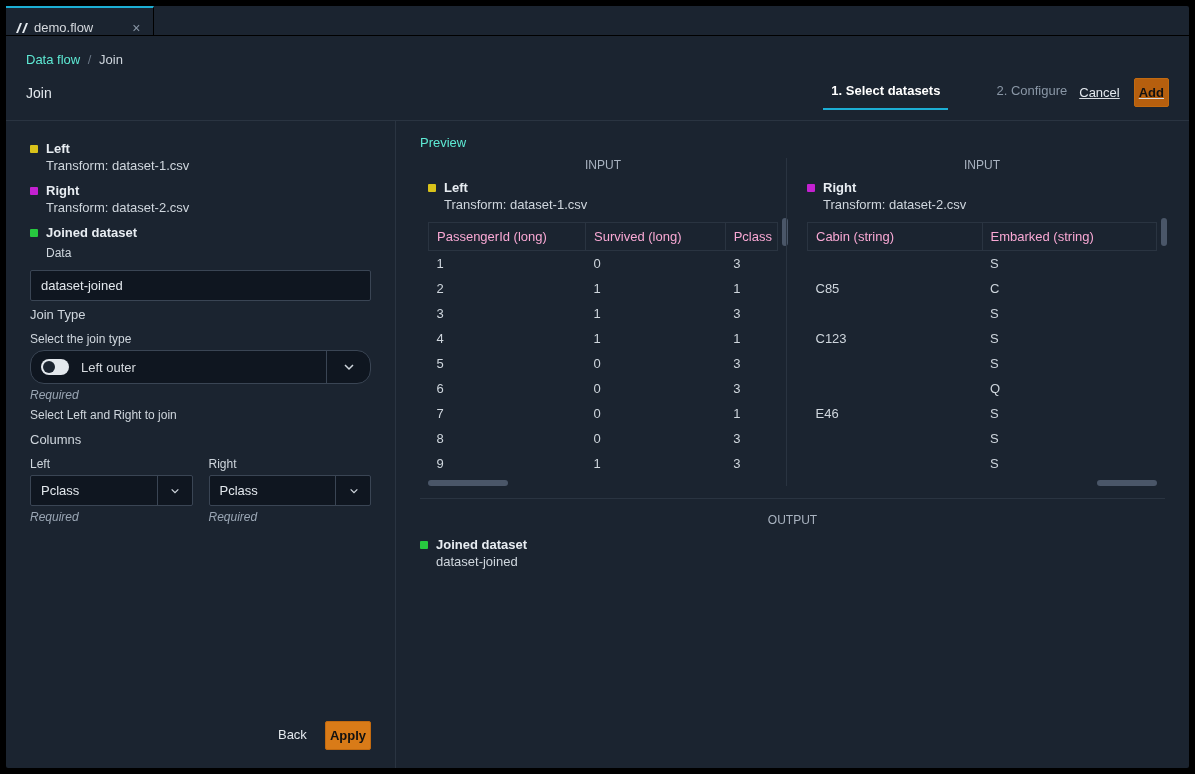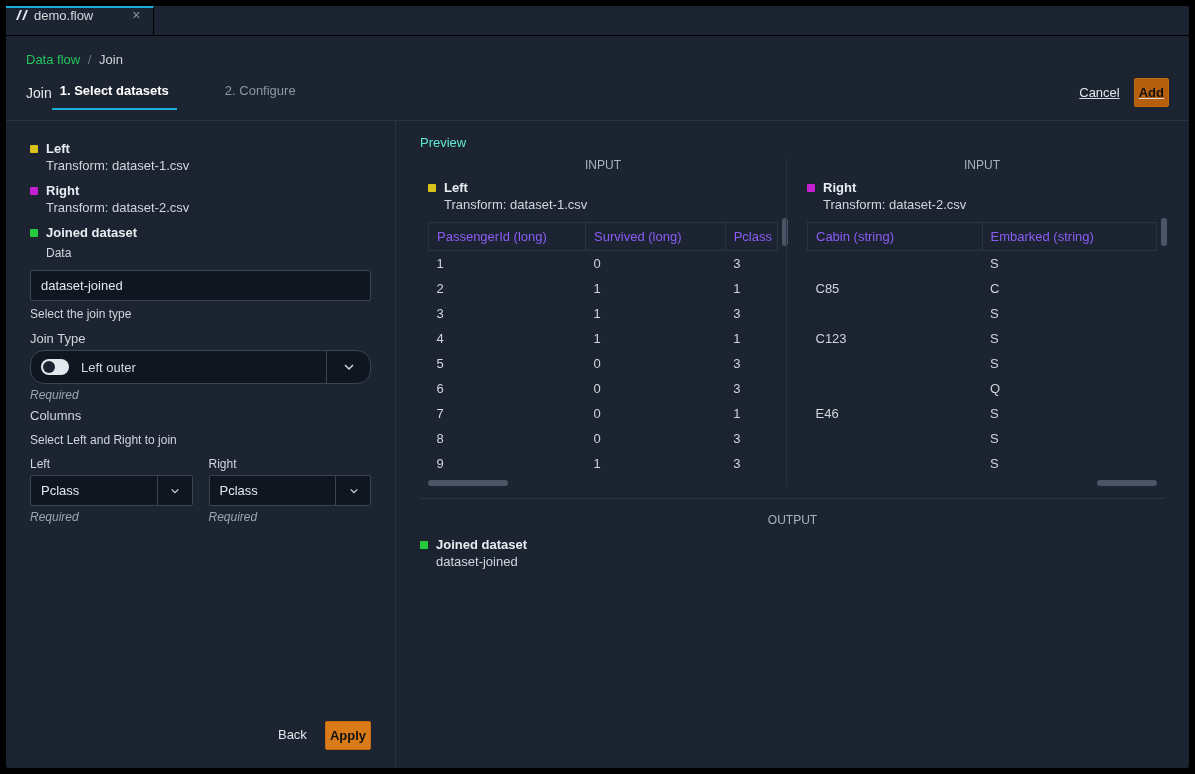--- a/index.html
+++ b/index.html
@@ -21,54 +21,54 @@
     flex-direction: column;
   }
   .tab-bar {
     height: 30px;
     display: flex;
     align-items: stretch;
     border-bottom: 1px solid #000;
   }
   .file-tab {
     display: flex;
-    align-items: flex-start;
+    align-items: flex-end;
     gap: 6px;
     padding: 0 10px 0 8px;
     border-top: 2px solid #1caed4;
     border-right: 1px solid #000;
     background: #1b2430;
   }
   .file-tab .icon-app {
     width:14px; height:14px;
     display:inline-flex; align-items:center; justify-content:center;
   }
   .file-tab .close {
     width:14px; height:14px;
     display:inline-flex; align-items:center; justify-content:center;
     color:#8a97a6; font-size:14px; margin-left:30px;
   }
   .crumbs {
     padding: 16px 20px 4px 20px;
     font-size: 13px;
   }
-  .crumbs .link { color: #22c55e; text-align: center; }
+  .crumbs .link { color: #5eead4; text-align: center; }
   .crumbs .sep { color: #6a7684; margin: 0 4px; }
   .crumbs .cur { color: #cfd6dd; }
 
   .header-row {
     display: flex;
     align-items: center;
     padding: 4px 20px 10px 20px;
     border-bottom: 1px solid #2a3441;
   }
   .header-row .title { flex: 0 0 auto; font-size: 14px; color:#e3e8ed; }
   .header-row .steps {
     flex: 1 1 auto;
-    display:flex; justify-content:flex-start; gap: 40px;
+    display:flex; justify-content:flex-end; gap: 40px;
   }
   .step {
     padding: 8px 8px 10px 8px;
     font-size: 13px;
     color: #8a97a6;
   }
   .step.active { color: #fff; font-weight:600; border-bottom: 2px solid #1caed4; }
   .header-row .actions { display:flex; gap:10px; align-items:center;text-decoration:underline; }
   .link-btn { color:#e3e8ed; cursor:pointer; padding:6px 4px; }
   .btn {
@@ -159,21 +159,21 @@
   .pane-title { text-align:center; color:#a9b3c0; font-size:12px; margin-bottom:8px;}
   .pane-ds { display:flex; align-items:center; gap:8px; }
   .pane-ds b { font-weight:700; color:#e8edf2;}
   .pane-sub { margin-left:16px; color:#cfd6dd; font-size:13px; margin-top:2px;}
 
   .grid {
     margin-top:10px;
   }
   .grid table { width:100%; border-collapse:collapse; table-layout:fixed;}
   .grid th {
-    text-align:left; font-weight:400; color:#8b5cf6;
+    text-align:left; font-weight:400; color:#f9a8d4;
     border:1px solid #2a3441; padding:6px 8px; font-size:13px;
     overflow:hidden; white-space:nowrap;
     background:#1b2430;
   }
   .grid td {
     color:#cfd6dd; padding:5px 8px; font-size:13px;
     overflow:hidden; white-space:nowrap;
   }
   .vscroll {
     position:absolute; right:-2px; top:60px; width:6px; height:28px;
@@ -250,40 +250,40 @@
           <span class="swatch sw-green"></span>
           <b>Joined dataset</b>
         </div>
         <div class="sub" style="margin-left:16px;">
           <div class="label sm">Data</div>
         </div>
       </div>
 
       <input class="input" value="dataset-joined" style="">
 
+      <div class="label">Join Type</div>
       <div class="label sm">Select the join type</div>
-      <div class="label">Join Type</div>
 
       <div class="join-type">
         <div class="toggle-area">
           <span class="toggle">
               <span class="knob"></span>
             </span>
           <span>Left outer</span>
         </div>
         <div class="chev">
           <svg width="12" height="12" viewBox="0 0 12 12">
               <path d="M2 4 L6 8 L10 4" stroke="#cfd6dd" stroke-width="1.5" fill="none"></path>
             </svg>
         </div>
       </div>
       <div class="required">Required</div>
 
+      <div class="label sm">Select Left and Right to join</div>
       <div class="label">Columns</div>
-      <div class="label sm">Select Left and Right to join</div>
 
       <div class="two-col">
         <div>
           <div class="label sm">Left</div>
           <div class="select-wrap">
             <div class="input">Pclass</div>
             <div class="chev">
               <svg width="10" height="10" viewBox="0 0 12 12">
                   <path d="M2 4 L6 8 L10 4" stroke="#cfd6dd" stroke-width="1.5" fill="none"></path>
                 </svg>

